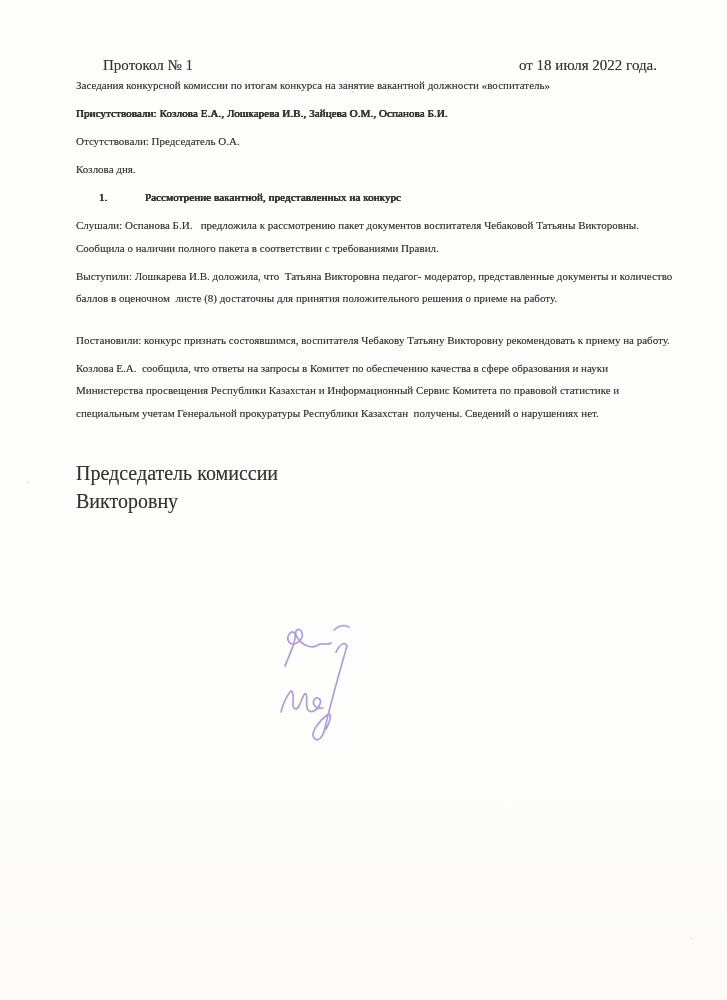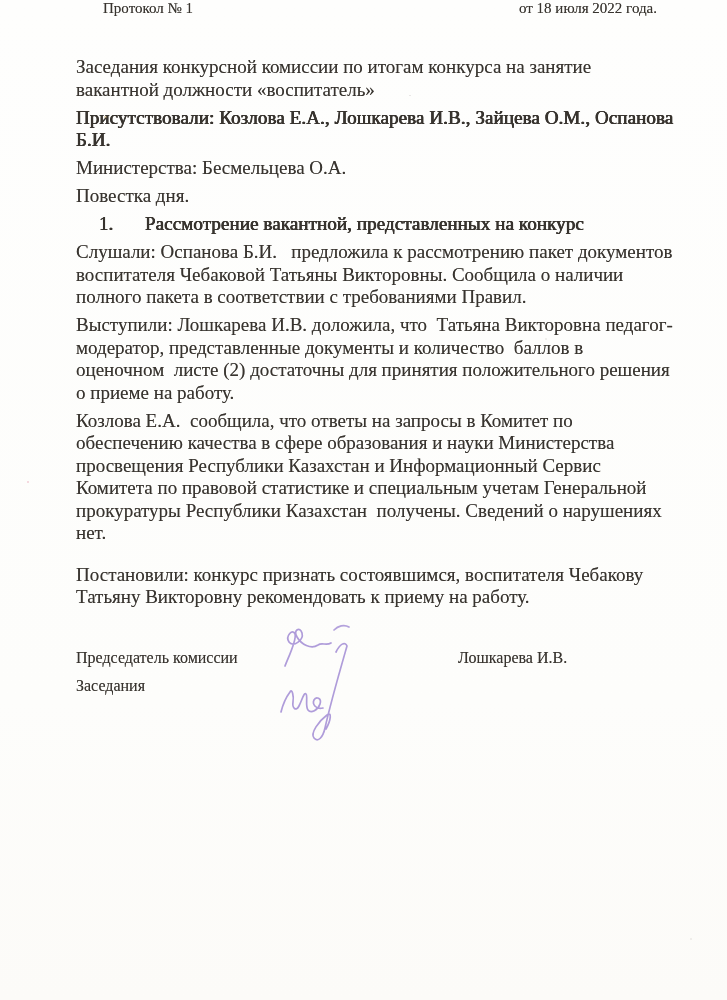--- a/index.html
+++ b/index.html
@@ -16,30 +16,30 @@
     background:linear-gradient(180deg,#fefefd 0%,#fdfdfb 70%,#fcfbf8 100%);
     font-family:"Liberation Serif","DejaVu Serif",serif;
     color:var(--ink);
     overflow:hidden;
   }
   
   .doc-header{
     display:flex;
     justify-content:space-between;
     align-items:baseline;
+    padding-top:57px;
     margin-left:103px;
     margin-right:70px;
     font-size:15px;
     text-shadow:0 0 0.5px rgba(56,52,47,.55);
   }
   .doc-body{
     margin-left:76px;
     width:600px;
-    margin-top:39px;
-    font-size:19px;
+    font-size:11px;
     line-height:22.5px;
   }
   .para{
     margin:0 0 5.5px 0;
     white-space:pre-wrap;
     text-shadow:0 0 0.5px rgba(56,52,47,.5);
   }
   .semibold{
     text-shadow:0.35px 0 0 currentColor,-0.35px 0 0 currentColor,0 0 0.5px rgba(56,52,47,.5);
     letter-spacing:0.1px;
@@ -50,21 +50,21 @@
   .agenda-num{
     display:inline-block;
     width:46px;
   }
   .gap-before{
     margin-top:19px;
   }
   .signature-block{
     margin-left:76px;
     margin-top:38px;
-    font-size:16px;
+    font-size:20px;
   }
   .sig-row{
     display:grid;
     grid-template-columns:382px 1fr;
     line-height:22px;
     margin-bottom:6px;
     text-shadow:0 0 0.5px rgba(56,52,47,.5);
   }
   .signature-ink{
     position:absolute;
@@ -97,36 +97,35 @@
 <div class="page">
 
   <div class="doc-header">
     <span>Протокол № 1</span>
     <span>от 18 июля 2022 года.</span>
   </div>
 
   <div class="doc-body">
     <p class="para">Заседания конкурсной комиссии по итогам конкурса на занятие вакантной должности «воспитатель»</p>
     <p class="para semibold">Присутствовали: Козлова Е.А., Лошкарева И.В., Зайцева О.М., Оспанова Б.И.</p>
-    <p class="para">Министерства: Бесмельцева О.А.</p>
-    <p class="para">Повестка дня.</p>
+    <p class="para">Отсутствовали: Председатель О.А.</p>
+    <p class="para">Козлова дня.</p>
     <p class="para agenda-item semibold"><span class="agenda-num">1.</span><span>Рассмотрение вакантной, представленных на конкурс</span></p>
     <p class="para">Слушали: Оспанова Б.И.   предложила к рассмотрению пакет документов воспитателя Чебаковой Татьяны Викторовны. Сообщила о наличии полного пакета в соответствии с требованиями Правил.</p>
-    <p class="para">Выступили: Лошкарева И.В. доложила, что  Татьяна Викторовна педагог- модератор, представленные документы и количество  баллов в оценочном  листе (2) достаточны для принятия положительного решения о приеме на работу.</p>
+    <p class="para">Выступили: Лошкарева И.В. доложила, что  Татьяна Викторовна педагог- модератор, представленные документы и количество  баллов в оценочном  листе (8) достаточны для принятия положительного решения о приеме на работу.</p>
+    <p class="para gap-before">Постановили: конкурс признать состоявшимся, воспитателя Чебакову Татьяну Викторовну рекомендовать к приему на работу.</p>
     <p class="para">Козлова Е.А.  сообщила, что ответы на запросы в Комитет по обеспечению качества в сфере образования и науки Министерства просвещения Республики Казахстан и Информационный Сервис Комитета по правовой статистике и специальным учетам Генеральной прокуратуры Республики Казахстан  получены. Сведений о нарушениях нет.</p>
-    <p class="para gap-before">Постановили: конкурс признать состоявшимся, воспитателя Чебакову Татьяну Викторовну рекомендовать к приему на работу.</p>
   </div>
 
   <div class="signature-block">
     <div class="sig-row">
       <span>Председатель комиссии</span>
-      <span>Лошкарева И.В.</span>
     </div>
     <div class="sig-row">
-      <span>Заседания</span>
+      <span>Викторовну</span>
     </div>
   </div>
 
   <svg class="signature-ink" width="125" height="140" viewBox="0 0 125 140" aria-hidden="true">
 
     <path d="M30,53 C33,45 42,27 40,21 C38,15 30,23 34,29 C38,35 49,27 47,20 C45,13 38,17 42,24 C46,31 56,37 63,32 C67,29 71,33 76,30" opacity="0.85"></path>
     <path d="M79,17 C83,13 89,11 94,14" opacity="0.8"></path>
 
     <path d="M26,99 C28,91 32,83 35,79 C37,75 39,83 38,89 C37,95 41,99 44,93 C47,87 49,79 51,81 C53,83 50,93 53,97 C56,101 63,97 65,91 C67,85 61,83 59,87 C57,91 61,97 68,95" opacity="0.85"></path>
     <path d="M81,39 C85,31 90,28 92,33 C88,47 76,88 70,115 C68,124 63,130 59,125 C55,120 64,108 72,102 C77,98 76,107 71,116" opacity="0.85"></path>

